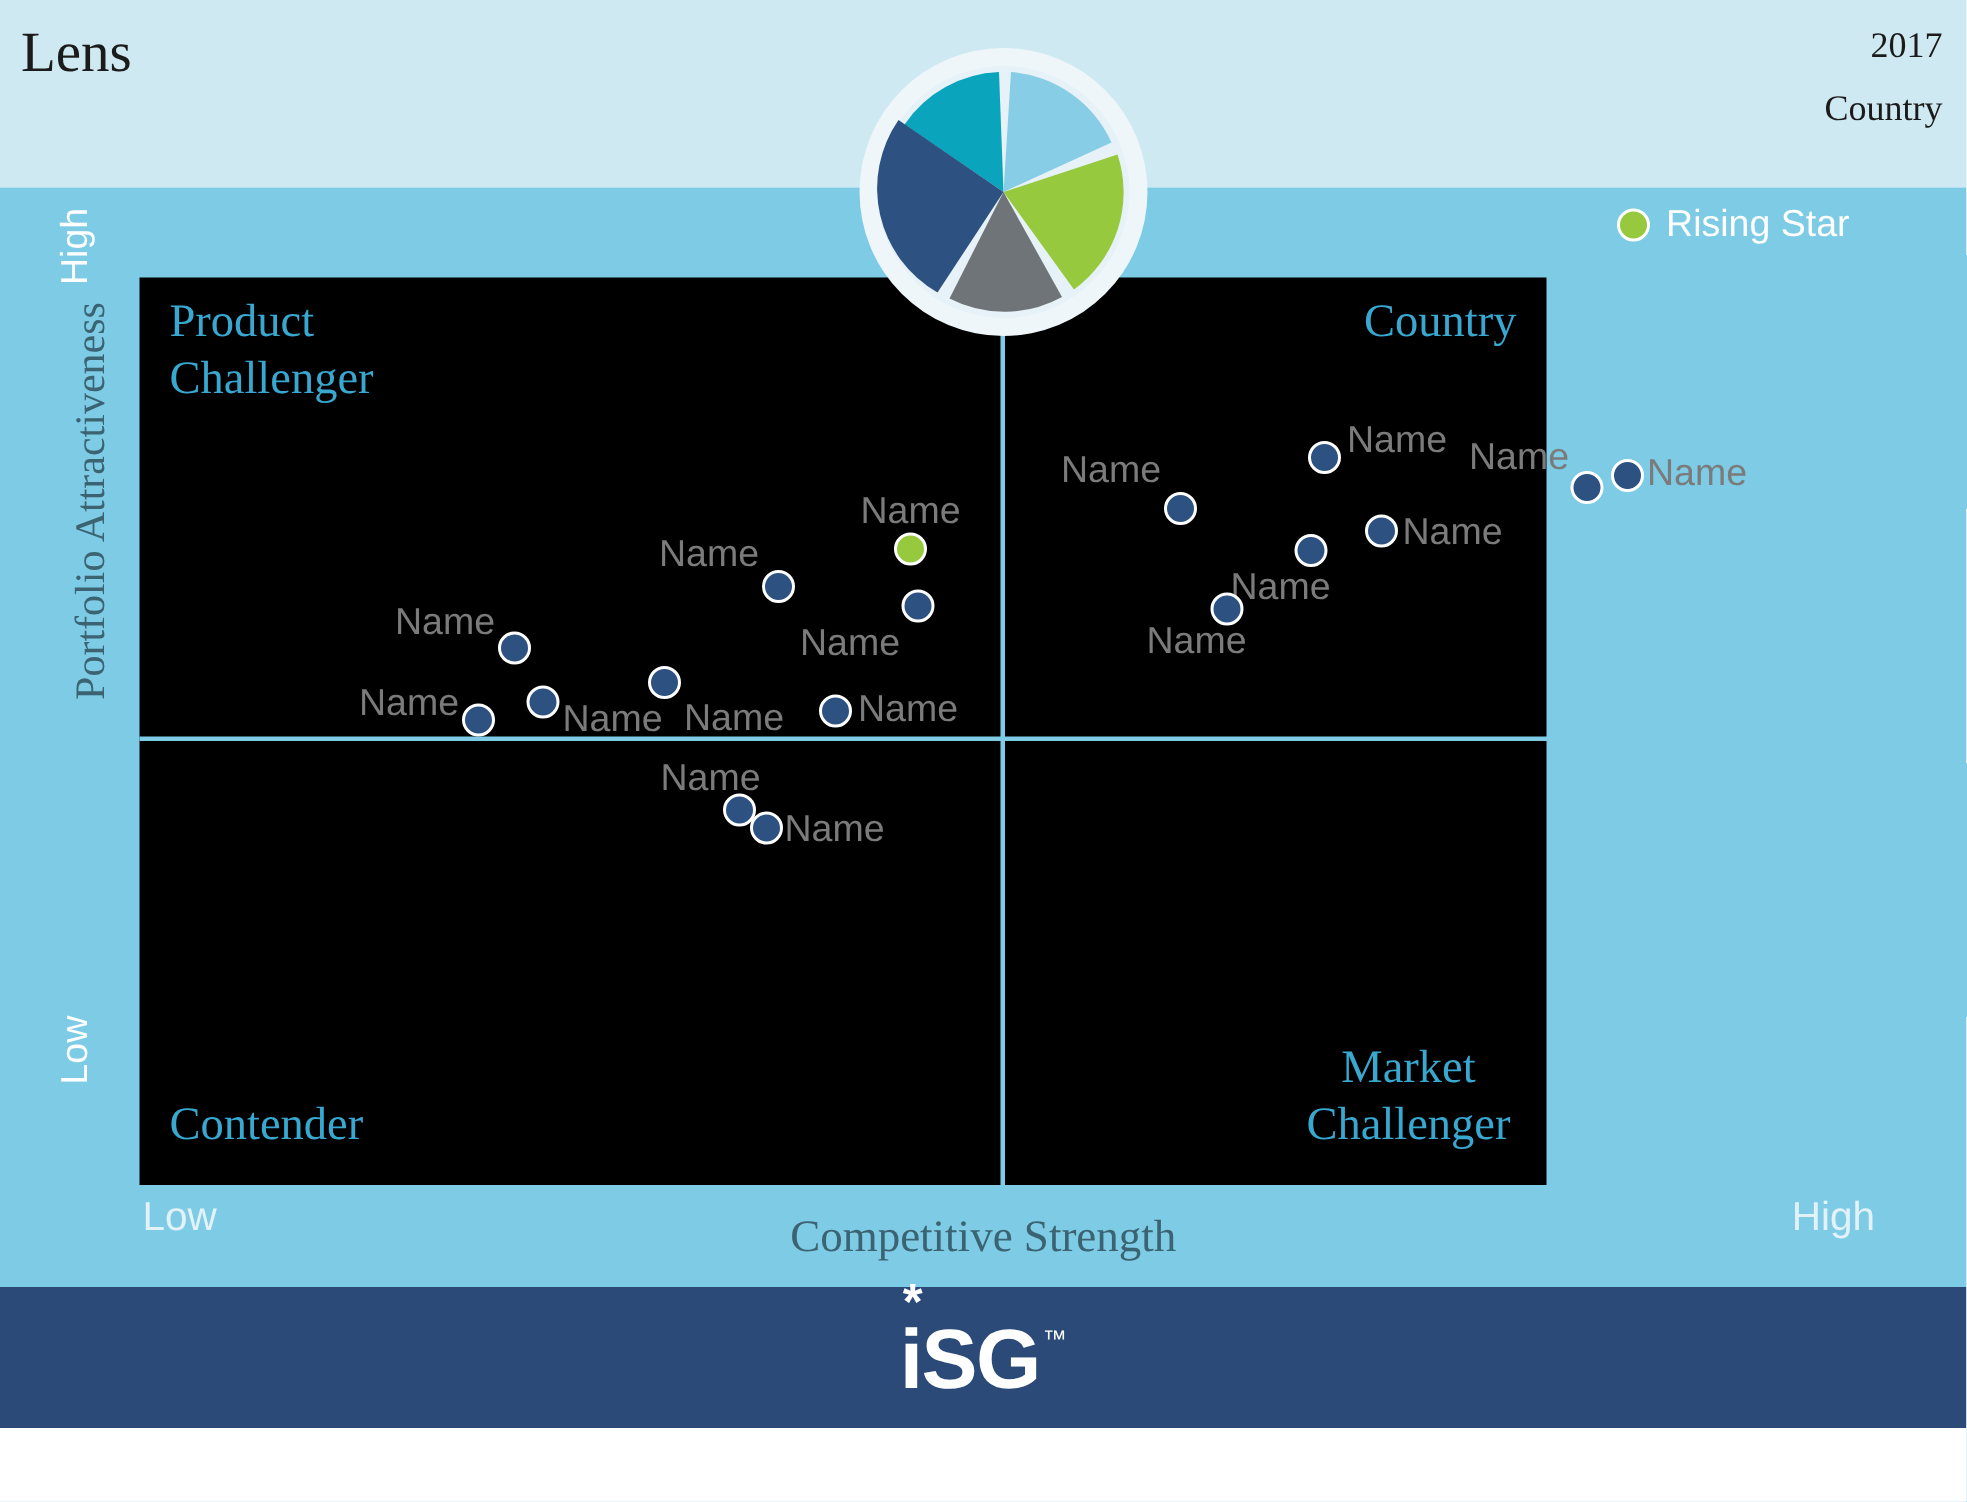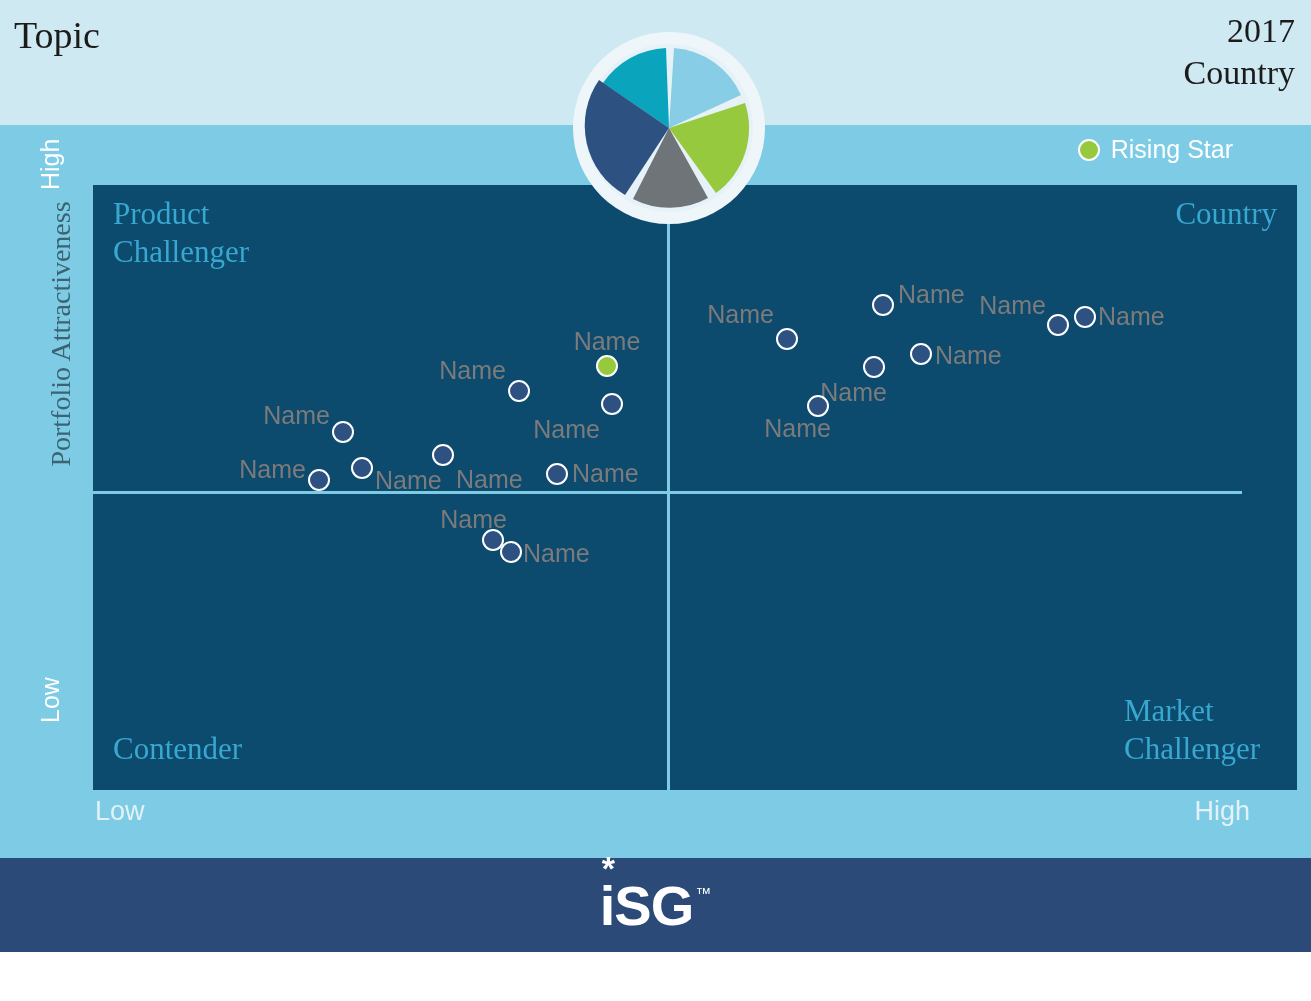--- a/index.html
+++ b/index.html
@@ -32,21 +32,21 @@
     font-family: "Liberation Serif", serif;
     font-size: 38px;
     color: #1b1b1b;
     letter-spacing: 0px;
   }
   .header-right {
     position: absolute;
     right: 16px; top: 10px;
     text-align: right;
     font-family: "Liberation Serif", serif;
-    font-size: 34px;
+    font-size: 24px;
     line-height: 42px;
     color: #1b1b1b;
   }
 
   
   .mid-band {
     position: absolute;
     left: 0; top: 125px;
     width: 1311px; height: 733px;
     background: #7dcbe5;
@@ -79,22 +79,22 @@
   .legend-label {
     font-size: 25px;
     color: #ffffff;
     font-family: "Liberation Sans", sans-serif;
   }
 
   
   .plot {
     position: absolute;
     left: 93px; top: 185px;
-    width: 1204px; height: 605px;
-    background: #0c4a6e;
+    width: 938px; height: 605px;
+    background: #000000;
   }
   .vline {
     position: absolute;
     left: 574px; top: 0;
     width: 3px; height: 605px;
     background: #7dcbe5;
   }
   .hline {
     position: absolute;
     left: 0; top: 306px;
@@ -107,21 +107,21 @@
     position: absolute;
     color: #38a8d0;
     font-family: "Liberation Serif", serif;
     font-size: 31px;
     line-height: 38px;
     white-space: pre-line;
   }
   .q-pc { left: 20px; top: 10px; text-align: left; }
   .q-ld { right: 20px; top: 10px; text-align: right; }
   .q-co { left: 20px; bottom: 22px; text-align: left; }
-  .q-mc { right: 37px; bottom: 22px; text-align: left; }
+  .q-mc { right: 24px; bottom: 22px; text-align: center; }
 
   
   .y-title {
     position: absolute;
     left: -219px; top: 318px;
     width: 560px;
     transform: rotate(-90deg);
     text-align: center;
     color: #3b6372;
     font-family: "Liberation Serif", serif;
@@ -244,21 +244,21 @@
     color: #1b1b1b;
     font-family: "Liberation Sans", sans-serif;
   }
 </style>
 </head>
 <body>
 
 <div id="page">
 
   <div class="header-band">
-    <div class="header-topic">Topic</div>
+    <div class="header-topic">Lens</div>
     <div class="header-right">
       <div>2017</div>
       <div>Country</div>
     </div>
   </div>
 
   <div class="mid-band"></div>
 
   <div class="legend">
     <div class="legend-dot"></div>
@@ -287,20 +287,21 @@
 Challenger</div>
     <div class="q-label q-ld">Country</div>
     <div class="q-label q-co">Contender</div>
     <div class="q-label q-mc">Market
 Challenger</div>
   </div>
 
   <div class="y-title">Portfolio Attractiveness</div>
   <div class="y-high">High</div>
   <div class="y-low">Low</div>
+  <div class="x-title">Competitive Strength</div>
   <div class="x-low">Low</div>
   <div class="x-high">High</div>
 
   <div id="points-layer">
       <div class="pt-label lbl-l" style="left: 306px; top: 469px;">Name</div>
       <div class="pt normal" style="left: 319px; top: 480px;"></div>
       <div class="pt-label lbl-r" style="left: 375px; top: 480px;">Name</div>
       <div class="pt normal" style="left: 362px; top: 468px;"></div>
       <div class="pt-label lbl-l" style="left: 330px; top: 415px;">Name</div>
       <div class="pt normal" style="left: 343px; top: 432px;"></div>

